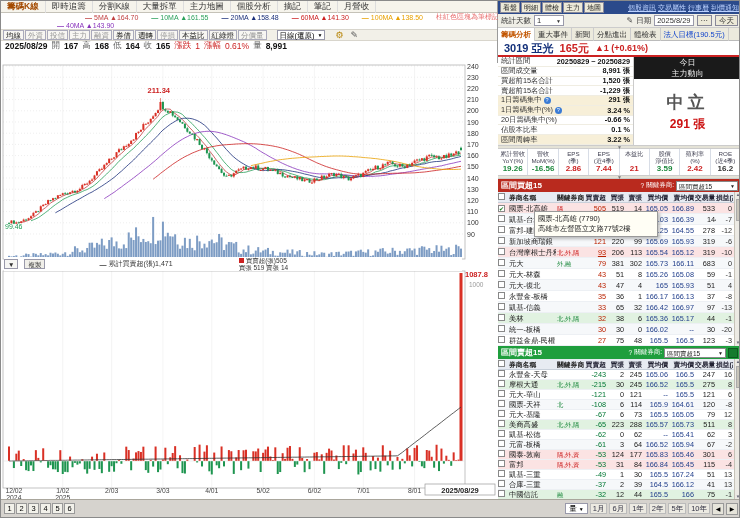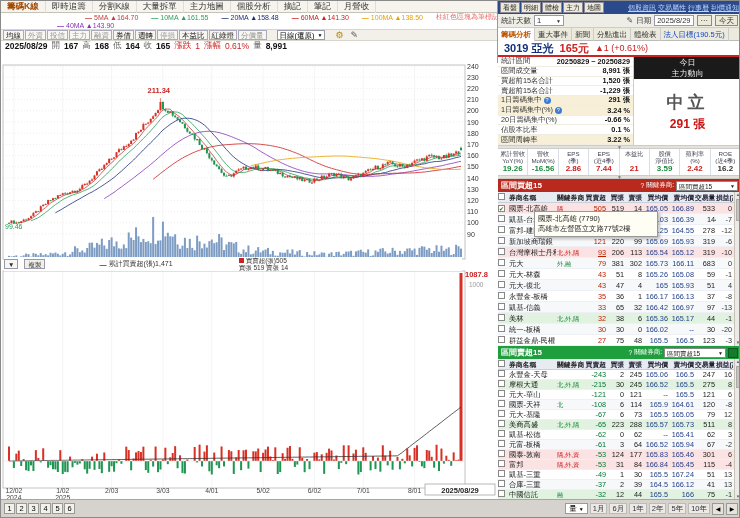--- a/index.html
+++ b/index.html
@@ -45,21 +45,21 @@
   .rp-ctrl .sel{background:#fff;border:1px solid #99a;height:11px;line-height:10px;padding:0 2px;min-width:30px;display:flex;justify-content:space-between;gap:4px;}
   .rp-ctrl .inp{background:#fff;border:1px solid #99a;height:11px;line-height:10px;padding:0 2px;}
   .rp-ctrl .btn{background:#ece9d8;border:1px solid #889;height:11px;line-height:10px;padding:0 3px;}
   .rp-tabs{height:13px;display:flex;align-items:center;background:#eceadd;border-bottom:1px solid #bbb;font-size:7.5px;}
   .rp-tab{padding:0 3px;border-right:1px solid #ccc;color:#333;white-space:nowrap;height:13px;line-height:13px;}
   .rp-tab.active{color:#c25500;font-weight:bold;background:#fff;}
   .rp-tab.link{color:#1144cc;}
   .rp-stock{height:16px;display:flex;align-items:center;gap:6px;background:#fff;border-bottom:2px solid #cc2222;padding:0 6px;}
   .stock-name{color:#13307a;font-weight:bold;font-size:11px;}
   .stock-price{color:#cc2222;font-weight:bold;font-size:11px;}
-  .stock-chg{color:#cc2222;font-size:9px;font-weight:normal;}
+  .stock-chg{color:#cc2222;font-size:9px;font-weight:bold;}
   .rp-stats{height:88px;display:flex;background:#fff;}
   .stats-list{width:135px;display:flex;flex-direction:column;}
   .st-row{height:9.78px;display:flex;align-items:center;padding:0 3px;font-size:7.3px;color:#333;border-bottom:1px solid #f0ede2;}
   .st-row.hl{background:#f7efd8;}
   .st-val{margin-left:auto;color:#111;font-weight:bold;white-space:nowrap;}
   .qmark{width:7px;height:7px;border-radius:50%;background:#3a7bd5;color:#fff;font-size:5.5px;line-height:7px;text-align:center;margin-left:2px;flex:0 0 7px;}
   .trend-box{flex:1;border-left:1px solid #ccc;display:flex;flex-direction:column;}
   .tb-head{background:#1a1a1a;color:#eee;text-align:center;font-size:8px;line-height:11px;height:22px;}
   .tb-body{flex:1;background:#fff;display:flex;flex-direction:column;align-items:center;justify-content:center;gap:2px;}
   .tb-state{font-size:17px;color:#555;font-weight:bold;letter-spacing:4px;}

